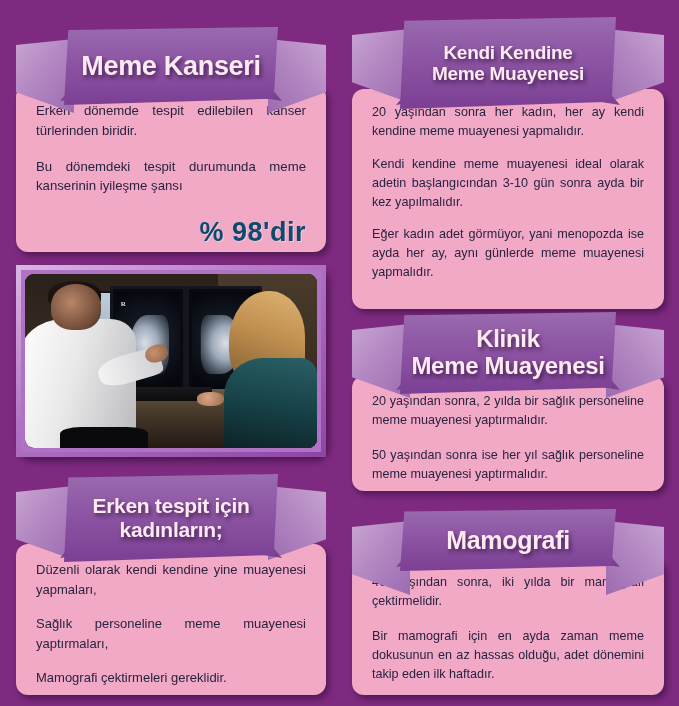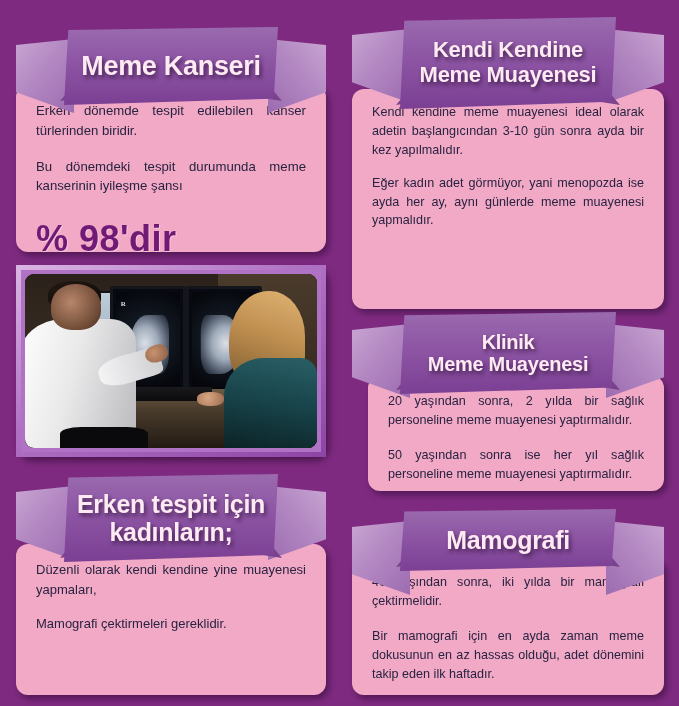--- a/index.html
+++ b/index.html
@@ -70,55 +70,55 @@
   .card .body{
     padding:16px 20px 12px 20px;
     color:#272340;
     font-size:13.2px;
     line-height:1.5;
     text-align:justify;
   }
   .card .body p{margin:0 0 16px 0;}
   .card .body p:last-child{margin-bottom:0;}
   .accent{
-    display:block;text-align:left;
-    color:#701a75;font-size:36px;font-weight:bold;
+    display:block;text-align:right;
+    color:#0c4a6e;font-size:27px;font-weight:bold;
     margin-top:6px;letter-spacing:.5px;
     text-shadow:1px 1px 0 rgba(255,255,255,.35);
   }
 
   
   #p-meme{left:16px;top:27px;width:310px;height:225px;}
   #p-meme .ribbon{height:78px;}
   #p-meme .card{top:58px;height:167px;}
   #p-meme .title{font-size:27px;text-align:right;}
 
   #p-kendi{left:352px;top:17px;width:312px;height:292px;}
   #p-kendi .ribbon{height:92px;}
   #p-kendi .card{top:72px;height:220px;}
-  #p-kendi .title{font-size:22px;}
+  #p-kendi .title{font-size:19px;}
   #p-kendi .card .body{font-size:12.6px;padding-top:14px;}
   #p-kendi .card .body p{margin-bottom:14px;}
 
   #p-klinik{left:352px;top:312px;width:312px;height:179px;}
   #p-klinik .ribbon{height:82px;}
-  #p-klinik .card{top:64px;height:115px;margin-left:16px;}
-  #p-klinik .title{font-size:20px;}
+  #p-klinik .card{top:64px;height:115px;}
+  #p-klinik .title{font-size:24px;}
   #p-klinik .card .body{font-size:12.6px;}
 
   #p-mamo{left:352px;top:509px;width:312px;height:186px;}
   #p-mamo .ribbon{height:62px;}
   #p-mamo .card{top:48px;height:138px;}
   #p-mamo .title{font-size:25px;}
   #p-mamo .card .body{font-size:12.6px;}
 
   #p-erken{left:16px;top:474px;width:310px;height:221px;}
   #p-erken .ribbon{height:88px;}
   #p-erken .card{top:70px;height:151px;}
-  #p-erken .title{font-size:25px;}
+  #p-erken .title{font-size:21px;}
   #p-erken .card .body{font-size:13px;}
   #p-erken .card .body p{margin-bottom:15px;}
 
   
   #photo-frame{
     position:absolute;left:16px;top:265px;width:310px;height:192px;
     border:5px solid;
     border-image:linear-gradient(150deg,#d9b5e2,#b072c4 45%,#8e46a6) 1;
     border-radius:14px;
     background:#b072c4;
@@ -236,38 +236,40 @@
       <div class="pat-body"></div>
       <div class="pat-hand"></div>
       <div class="chair"></div>
     </div>
   </div>
 
   <div class="panel" id="p-erken">
     <div class="card">
       <div class="body">
         <p>Düzenli olarak kendi kendine yine muayenesi yapmaları,</p>
+        <p>Sağlık personeline meme muayenesi yaptırmaları,</p>
         <p>Mamografi çektirmeleri gereklidir.</p>
       </div>
     </div>
     <div class="ribbon">
       <div class="wing left"></div>
       <div class="wing right"></div>
       <div class="fold-l"></div>
       <div class="fold-r"></div>
       <div class="plate">
         <div class="title">Erken tespit için
 kadınların;</div>
       </div>
     </div>
   </div>
 
   <div class="panel" id="p-kendi">
     <div class="card">
       <div class="body">
+        <p>20 yaşından sonra her kadın, her ay kendi kendine  meme muayenesi yapmalıdır.</p>
         <p>Kendi kendine meme muayenesi ideal olarak adetin başlangıcından 3-10 gün sonra ayda bir kez yapılmalıdır.</p>
         <p>Eğer kadın adet görmüyor, yani menopozda ise ayda her ay, aynı günlerde meme muayenesi yapmalıdır.</p>
       </div>
     </div>
     <div class="ribbon">
       <div class="wing left"></div>
       <div class="wing right"></div>
       <div class="fold-l"></div>
       <div class="fold-r"></div>
       <div class="plate">

